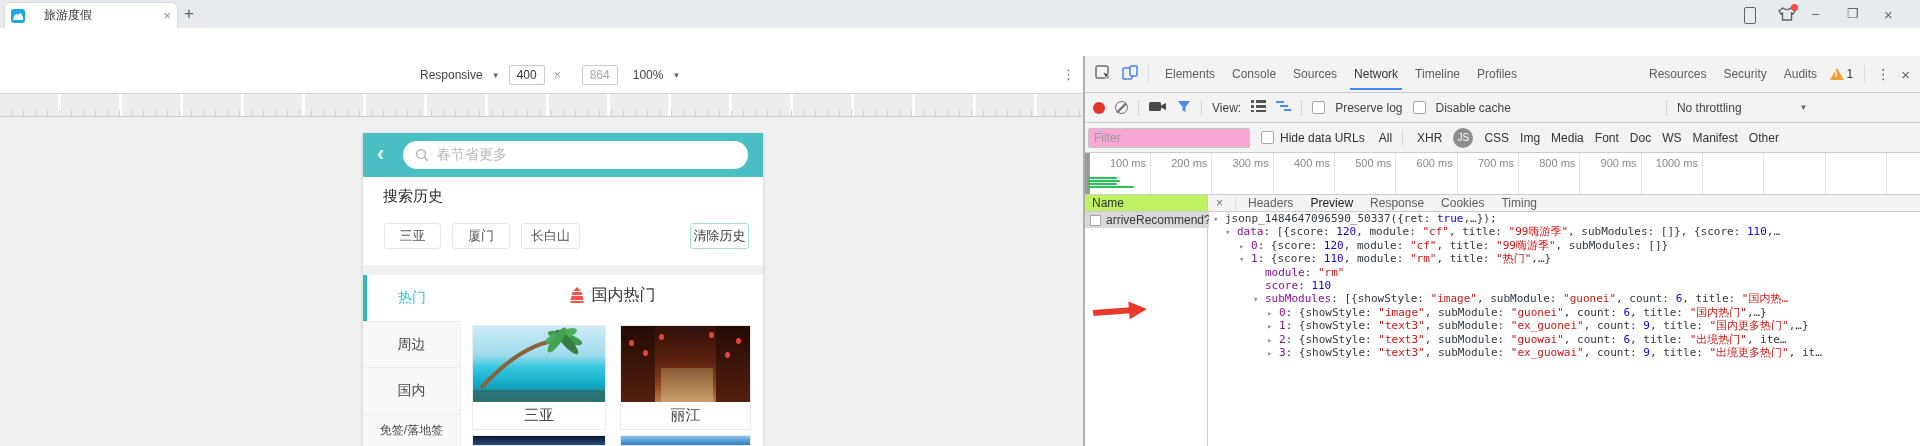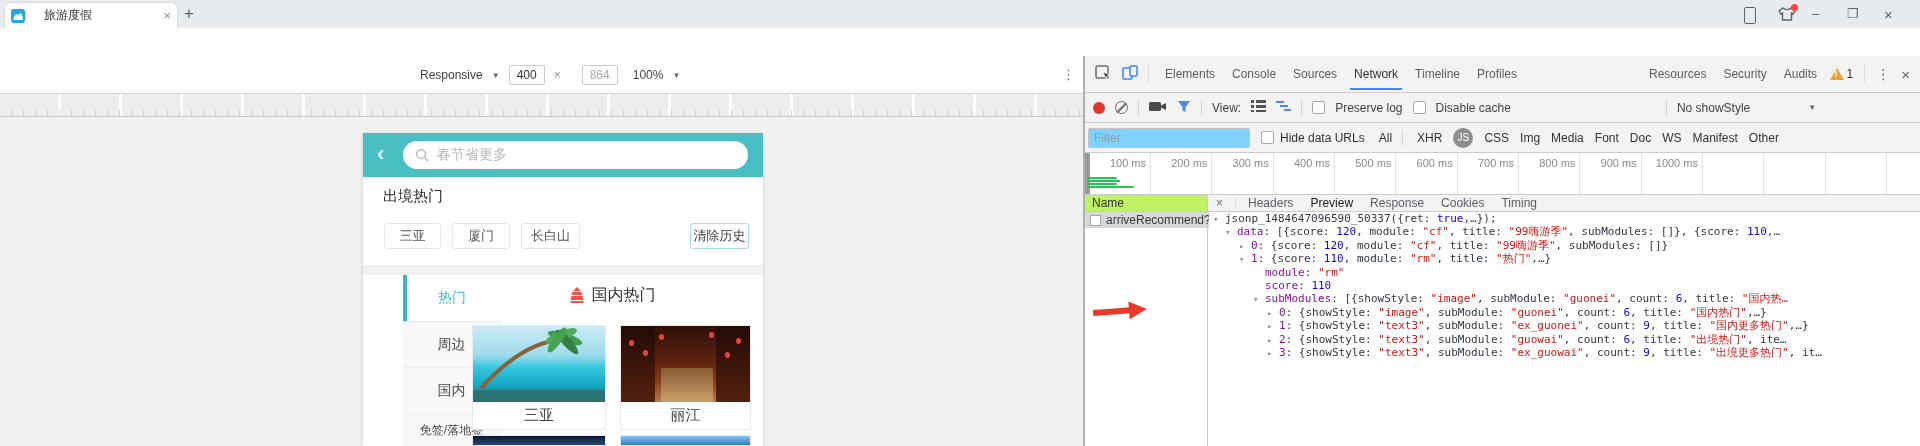--- a/index.html
+++ b/index.html
@@ -51,21 +51,21 @@
   #mheader{left:0;top:0;width:400px;height:44px;background:#49bfc4;}
   #mback{left:14px;top:8px;color:#eafdfd;font-size:22px;font-weight:bold;}
   #mpill{left:40px;top:8px;width:345px;height:28px;background:#fff;border-radius:14px;display:flex;align-items:center;padding-left:12px;box-sizing:border-box;}
   #mpill .ph{color:#b3b8bb;font-size:14px;margin-left:8px;}
   #mhist-title{left:20px;top:54px;font-size:15px;color:#2e2e2e;}
   .hbtn{top:90px;height:26px;border:1px solid #e7e7e7;border-radius:3px;background:#fff;color:#555;
     font-size:13px;display:flex;align-items:center;justify-content:center;box-sizing:border-box;}
   #clearbtn{left:327px;top:90px;width:59px;height:26px;border:1px solid #a9e0e2;border-radius:3px;background:#fff;
     color:#404040;font-size:13px;display:flex;align-items:center;justify-content:center;box-sizing:border-box;}
   #mdivider{left:0;top:132px;width:400px;height:10px;background:#f0f0f1;}
-  #mtabs{left:0;top:142px;width:98px;height:171px;margin-left:40px;}
+  #mtabs{left:0;top:142px;width:98px;height:171px;}
   .mtab{left:0;width:98px;height:47px;background:#f8f8f8;border-bottom:1px solid #ececec;border-right:1px solid #ececec;
     box-sizing:border-box;display:flex;align-items:center;justify-content:center;font-size:14px;color:#4a4a4a;}
   .mtab.active{background:#fff;border-right:none;color:#3fc0c4;}
   .mtab.active::before{content:"";position:absolute;left:0;top:0;bottom:0;width:4px;background:#35b9be;}
   .mtab.small{font-size:12px;}
   #mcontent{left:98px;top:142px;width:302px;height:171px;}
   #mhot{left:0;top:6px;width:302px;height:28px;display:flex;align-items:center;justify-content:center;gap:7px;font-size:16px;color:#333;}
   .mcard{background:#fff;border:1px solid #ebebeb;box-sizing:border-box;}
   .mcard .cap{position:absolute;left:0;right:0;bottom:0;height:28px;display:flex;align-items:center;justify-content:center;font-size:15px;color:#444;}
   .mimg{position:absolute;left:0;top:0;right:0;height:76px;overflow:hidden;}
@@ -91,21 +91,21 @@
   #dt-toolbar{left:0;top:37px;width:835px;height:30px;background:#f3f3f3;border-bottom:1px solid #ccc;box-sizing:border-box;display:flex;align-items:center;padding:0 8px;gap:10px;color:#444;}
   .rec-dot{width:12px;height:12px;border-radius:50%;background:#e5342c;}
   .clear-ico{width:11px;height:11px;border:1.5px solid #6e6e6e;border-radius:50%;position:relative;}
   .clear-ico::after{content:"";position:absolute;left:-1px;top:4.5px;width:13px;height:1.5px;background:#6e6e6e;transform:rotate(-45deg);}
   .tool-div{width:1px;height:16px;background:#d6d6d6;}
   .cbx{width:11px;height:11px;border:1px solid #a8a8a8;border-radius:2px;background:#fff;flex:none;}
   #throttle-group{margin-left:145px;display:flex;align-items:center;gap:10px;}
   #throttle-arrow{margin-left:48px;font-size:8px;color:#666;}
 
   #dt-filterrow{left:0;top:67px;width:835px;height:30px;background:#f3f3f3;border-bottom:1px solid #ccc;box-sizing:border-box;display:flex;align-items:center;padding:0 3px;color:#333;}
-  #filter-input{width:150px;height:18px;border:1px solid #c5c5c5;border-radius:2px;background:#7dd3fc;font-size:12px;padding:0 5px;color:#333;font-family:"Liberation Sans",sans-serif;}
+  #filter-input{width:150px;height:18px;border:1px solid #c5c5c5;border-radius:2px;background:#f9a8d4;font-size:12px;padding:0 5px;color:#333;font-family:"Liberation Sans",sans-serif;}
   #filter-input::placeholder{color:#9a9a9a;}
   #hide-data-group{display:flex;align-items:center;gap:6px;margin-left:11px;}
   #filter-types{display:flex;align-items:center;gap:11px;margin-left:14px;}
   .ftype{color:#333;}
   .ftype.sel{background:#8e8e8e;color:#fff;width:20px;height:20px;border-radius:50%;display:flex;align-items:center;justify-content:center;font-size:10px;}
 
   #dt-ruler{left:0;top:97px;width:835px;height:42px;background:#fff;border-bottom:1px solid #ccc;box-sizing:border-box;overflow:hidden;}
   .gridline{position:absolute;top:0;bottom:0;width:1px;background:#e4e4e4;}
   .tlabel{position:absolute;top:4px;width:56px;text-align:right;font-size:11px;color:#8a8a8a;}
   #ruler-lbar{position:absolute;left:0;top:0;width:5px;height:42px;background:#9a9a9a;}
@@ -242,21 +242,21 @@
         <span id="mback" class="abs">‹</span>
         <div id="mpill" class="abs">
           <svg width="14" height="14">
               <circle cx="6" cy="6" r="4.4" fill="none" stroke="#b0b5b8" stroke-width="1.4"></circle>
               <line x1="9.2" y1="9.2" x2="13" y2="13" stroke="#b0b5b8" stroke-width="1.4"></line>
             </svg>
           <span class="ph">春节省更多</span>
         </div>
       </div>
 
-      <div id="mhist-title" class="abs">出境热门</div>
+      <div id="mhist-title" class="abs">搜索历史</div>
       <div class="hbtn abs" style="left:21px;width:57px;">三亚</div>
       <div class="hbtn abs" style="left:89px;width:58px;">厦门</div>
       <div class="hbtn abs" style="left:158px;width:59px;">长白山</div>
       <div id="clearbtn" class="abs">清除历史</div>
 
       <div id="mdivider" class="abs"></div>
 
       <div id="mtabs" class="abs">
         <div class="mtab active abs" style="top:0;">热门</div>
         <div class="mtab abs" style="top:93px;height:47px;">国内</div>
@@ -374,21 +374,21 @@
             <rect x="8" y="9" width="7" height="2" fill="#4c8bf5"></rect>
           </svg>
       </span>
       <div class="tool-div"></div>
       <span class="cbx"></span>
       <span>Preserve log</span>
       <span class="cbx"></span>
       <span>Disable cache</span>
       <span id="throttle-group">
         <div class="tool-div"></div>
-        <span>No showStyle</span>
+        <span>No throttling</span>
       </span>
       <span id="throttle-arrow">▼</span>
     </div>
 
     <div id="dt-filterrow" class="abs">
       <input id="filter-input" placeholder="Filter" style="">
       <span id="hide-data-group">
         <span class="cbx"></span>
         <span>Hide data URLs</span>
       </span>

